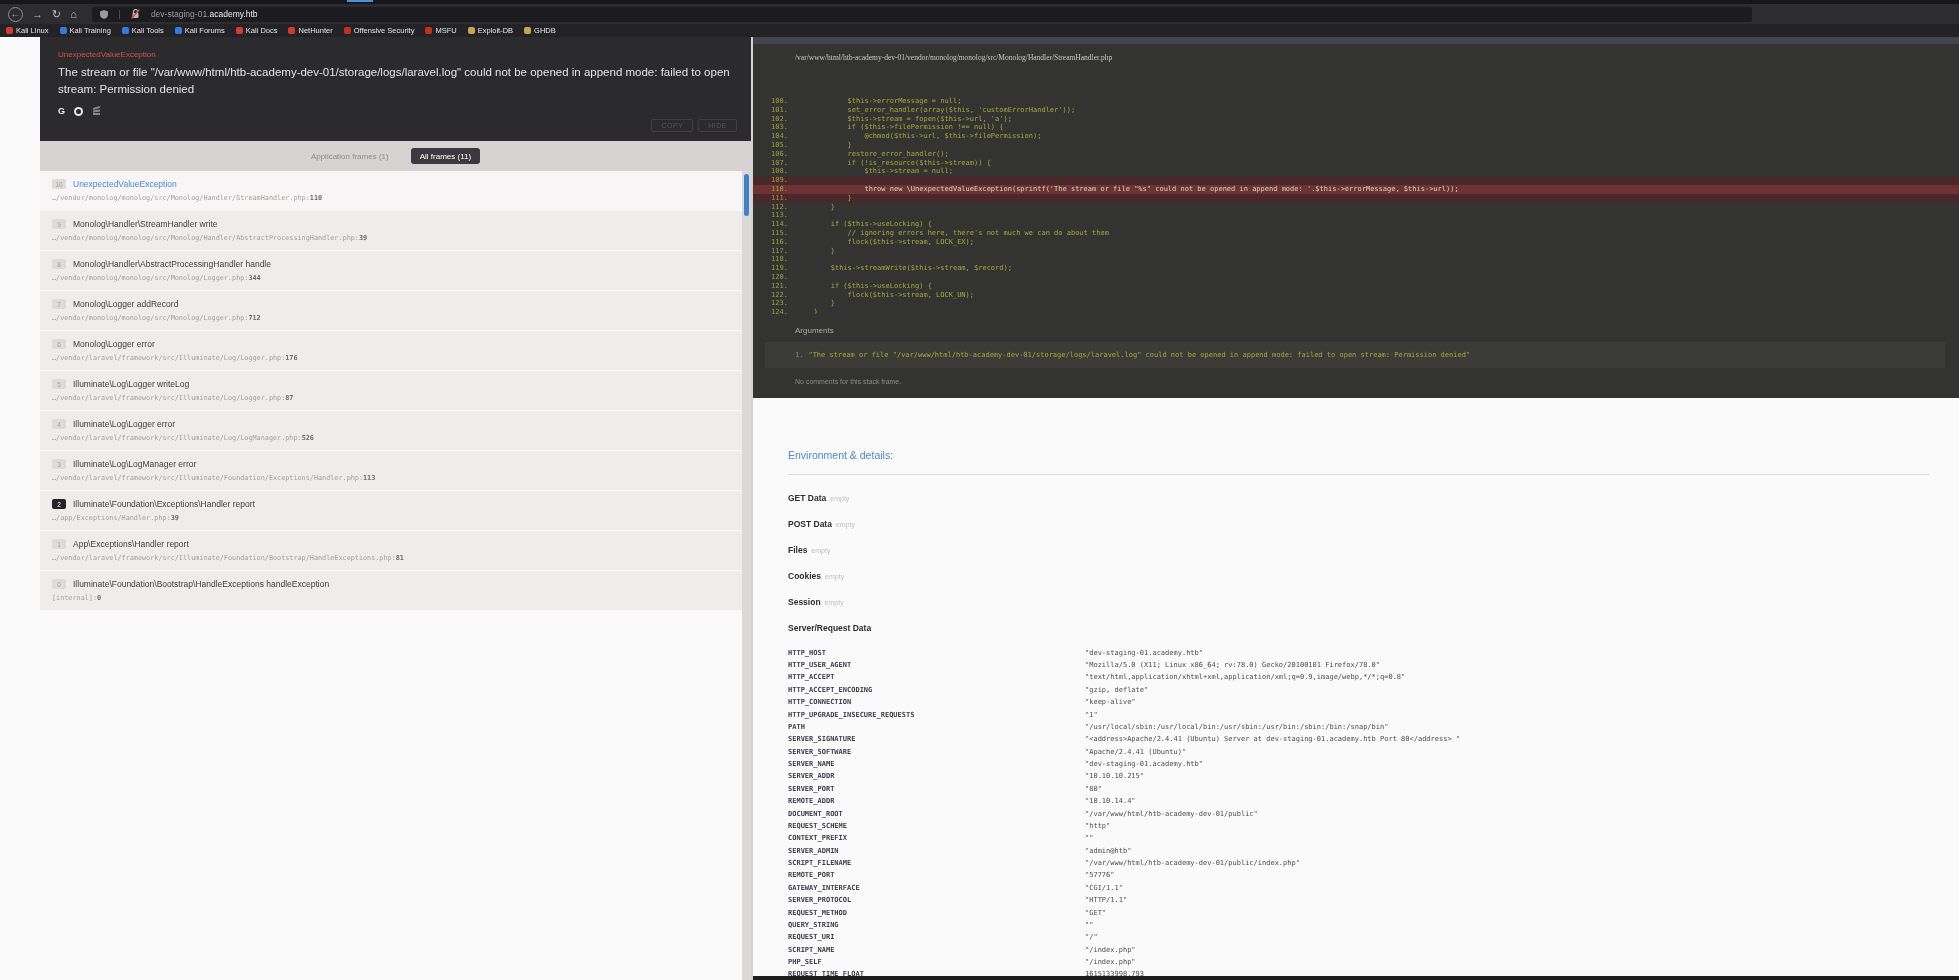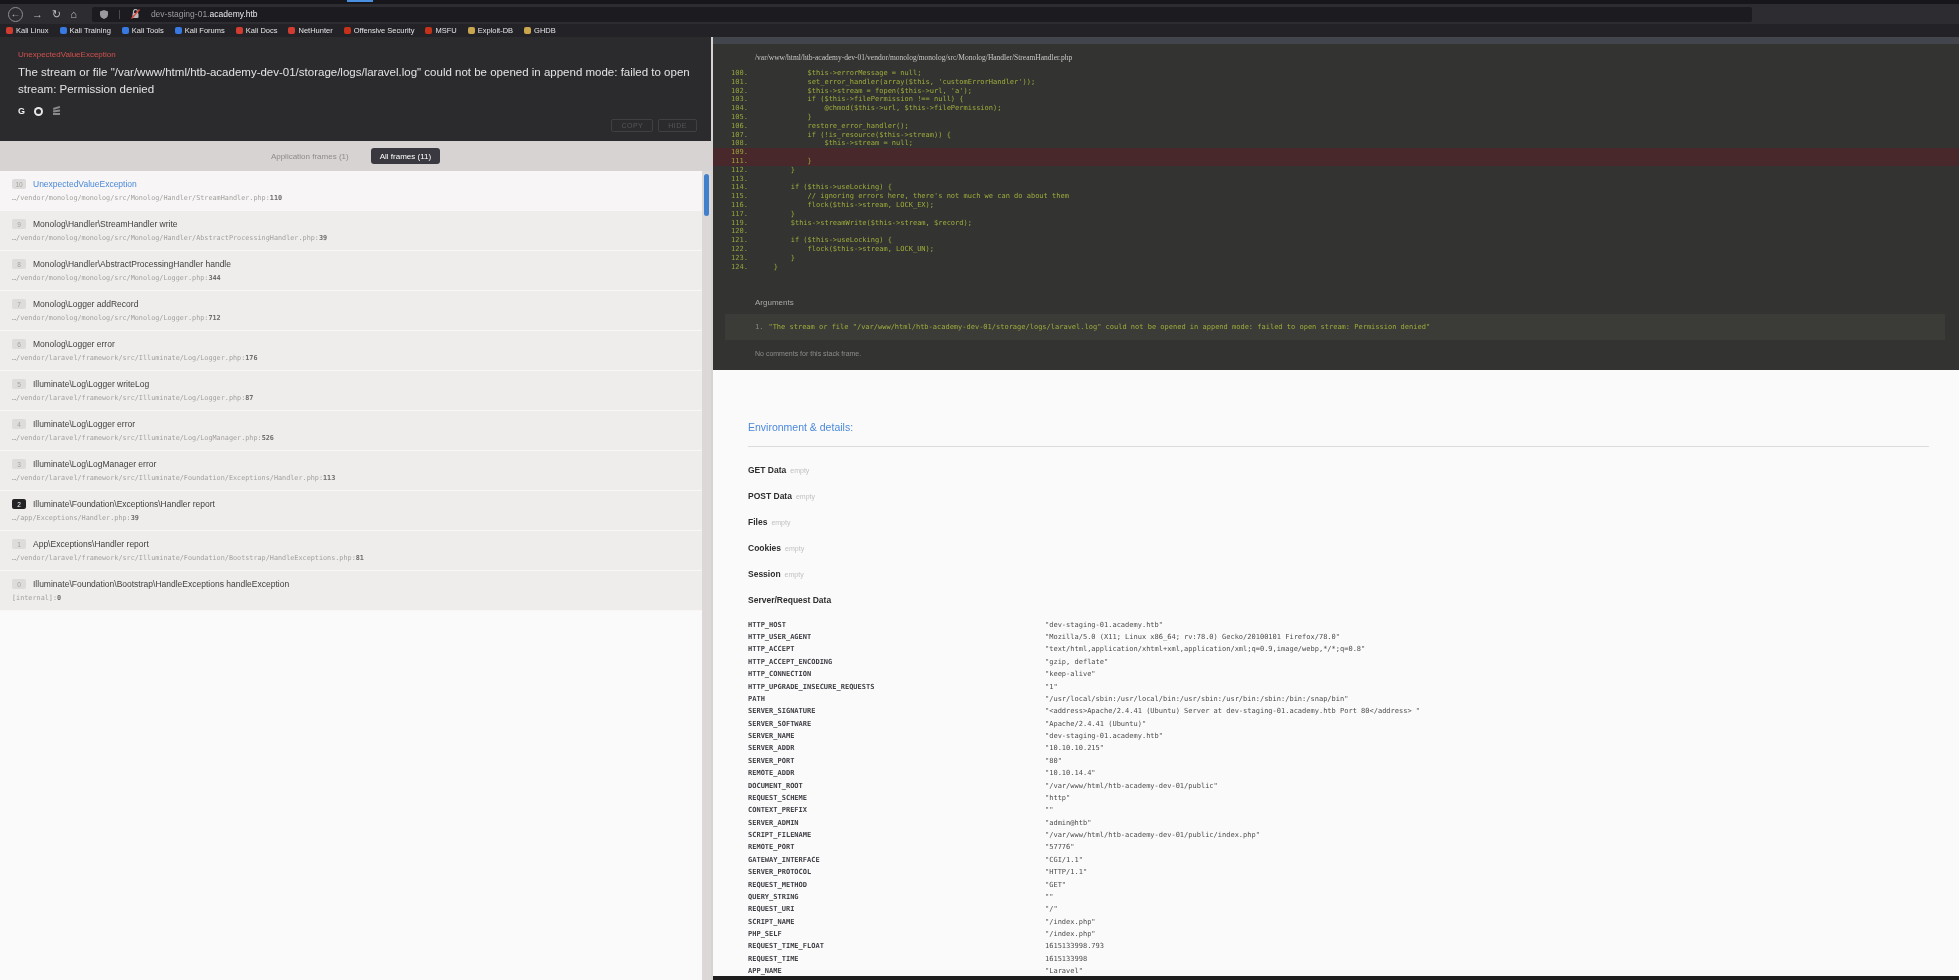--- a/index.html
+++ b/index.html
@@ -16,21 +16,21 @@
   .urlbar { flex:1; max-width:1660px; display:flex; align-items:center; gap:11px; height:15px; background:#1b1b20; border-radius:2px; margin-left:6px; padding:0 8px; }
   .url-sep { width:1px; height:9px; background:#4a4a4f; }
   .urltext { font-size:8.5px; color:#9a9a9e; white-space:nowrap; }
   .urltext .host { color:#ececee; }
   .bookmarksbar { display:flex; align-items:center; height:13px; background:#232327; padding:0 6px; gap:11px; }
   .bm { display:flex; align-items:center; gap:3px; }
   .bm-ico { width:7px; height:7px; border-radius:2px; display:inline-block; }
   .bm-label { font-size:7.5px; color:#e4e4e6; white-space:nowrap; }
 
   
-  .page { display:flex; height:943px; }
+  .page { display:flex; height:943px;padding-left:40px; }
   .left-panel { position:relative; width:713px; min-width:713px; background:#fbfafa; border-right:2px solid #d6d2d2; overflow:hidden; }
   .right-panel { position:relative; flex:1; background:#fbfafa; overflow:hidden; }
 
   
   .exc-header { position:relative; height:104px; background:#2b2b2e; padding:13px 18px 8px 18px; }
   .exc-class { font-size:8px; color:#d2504c; margin-bottom:5px; }
   .exc-message { font-size:11.5px; color:#e3e3e3; line-height:1.45; max-width:672px; }
   .exc-icons { display:flex; align-items:center; gap:9px; margin-top:9px; }
   .gicon { color:#f2f2f2; font-size:9px; font-weight:bold; }
   .duckicon { width:9px; height:9px; border-radius:50%; background:#e8e8e8; position:relative; }
@@ -60,21 +60,21 @@
   .badge.dark { background:#242427; color:#ffffff; }
   .frame-title { font-size:8.5px; color:#434040; }
   .frame.active .frame-title { color:#4b89da; }
   .frame-path { margin-top:5px; font-family:"DejaVu Sans Mono",monospace; font-size:6.8px; color:#a39f9f; }
   .frame-path .lineno { font-weight:bold; color:#6e6a6a; }
 
   
   .code-area { background:#333331; }
   .top-strip { height:7px; background:#43454d; }
   .file-path { padding:9px 10px 7px 42px; font-family:Liberation Serif, serif; font-size:7.5px; color:#c9c9c9; }
-  .code-lines { height:217px; overflow:hidden; font-family:"DejaVu Sans Mono",monospace; font-size:7px; line-height:8.8px; color:#a0ad3c; }
+  .code-lines { height:217px; overflow:hidden; font-family:"DejaVu Sans Mono",monospace; font-size:7px; line-height:8.8px; color:#a0ad3c;margin-top:28px; }
   .cl { white-space:pre; }
   .cl .ln { display:inline-block; min-width:26px; margin-left:18px; color:#97a43c; }
   .cl.band { background:#49282b; }
   .cl.hot { background:#6e3136; }
   .cl.hot .ct { color:#d6d8bd; }
   .args-label { padding:12px 0 0 42px; font-size:8px; color:#aaaaaa; }
   .args-box { margin:7px 14px 0 12px; background:#3b3b37; padding:9px 10px 9px 30px; font-family:"DejaVu Sans Mono",monospace; font-size:7px; color:#a0ad3c; }
   .arg-index { color:#8b8b8b; margin-right:5px; }
   .comments-note { padding:10px 0 13px 42px; font-size:7px; color:#8c8c8c; }
 
@@ -320,35 +320,37 @@
   <div class="cl"><span class="ln">105.</span><span class="ct">            }</span></div>
 
   <div class="cl"><span class="ln">106.</span><span class="ct">            restore_error_handler();</span></div>
 
   <div class="cl"><span class="ln">107.</span><span class="ct">            if (!is_resource($this-&gt;stream)) {</span></div>
 
   <div class="cl"><span class="ln">108.</span><span class="ct">                $this-&gt;stream = null;</span></div>
 
   <div class="cl band"><span class="ln">109.</span><span class="ct"></span></div>
 
+  <div class="cl hot"><span class="ln">110.</span><span class="ct">                throw new \UnexpectedValueException(sprintf('The stream or file "%s" could not be opened in append mode: '.$this-&gt;errorMessage, $this-&gt;url));</span></div>
 
   <div class="cl band"><span class="ln">111.</span><span class="ct">            }</span></div>
 
   <div class="cl"><span class="ln">112.</span><span class="ct">        }</span></div>
 
   <div class="cl"><span class="ln">113.</span><span class="ct"></span></div>
 
   <div class="cl"><span class="ln">114.</span><span class="ct">        if ($this-&gt;useLocking) {</span></div>
 
   <div class="cl"><span class="ln">115.</span><span class="ct">            // ignoring errors here, there's not much we can do about them</span></div>
 
   <div class="cl"><span class="ln">116.</span><span class="ct">            flock($this-&gt;stream, LOCK_EX);</span></div>
 
   <div class="cl"><span class="ln">117.</span><span class="ct">        }</span></div>
 
+  <div class="cl"><span class="ln">118.</span><span class="ct"></span></div>
 
   <div class="cl"><span class="ln">119.</span><span class="ct">        $this-&gt;streamWrite($this-&gt;stream, $record);</span></div>
 
   <div class="cl"><span class="ln">120.</span><span class="ct"></span></div>
 
   <div class="cl"><span class="ln">121.</span><span class="ct">        if ($this-&gt;useLocking) {</span></div>
 
   <div class="cl"><span class="ln">122.</span><span class="ct">            flock($this-&gt;stream, LOCK_UN);</span></div>
 
   <div class="cl"><span class="ln">123.</span><span class="ct">        }</span></div>

